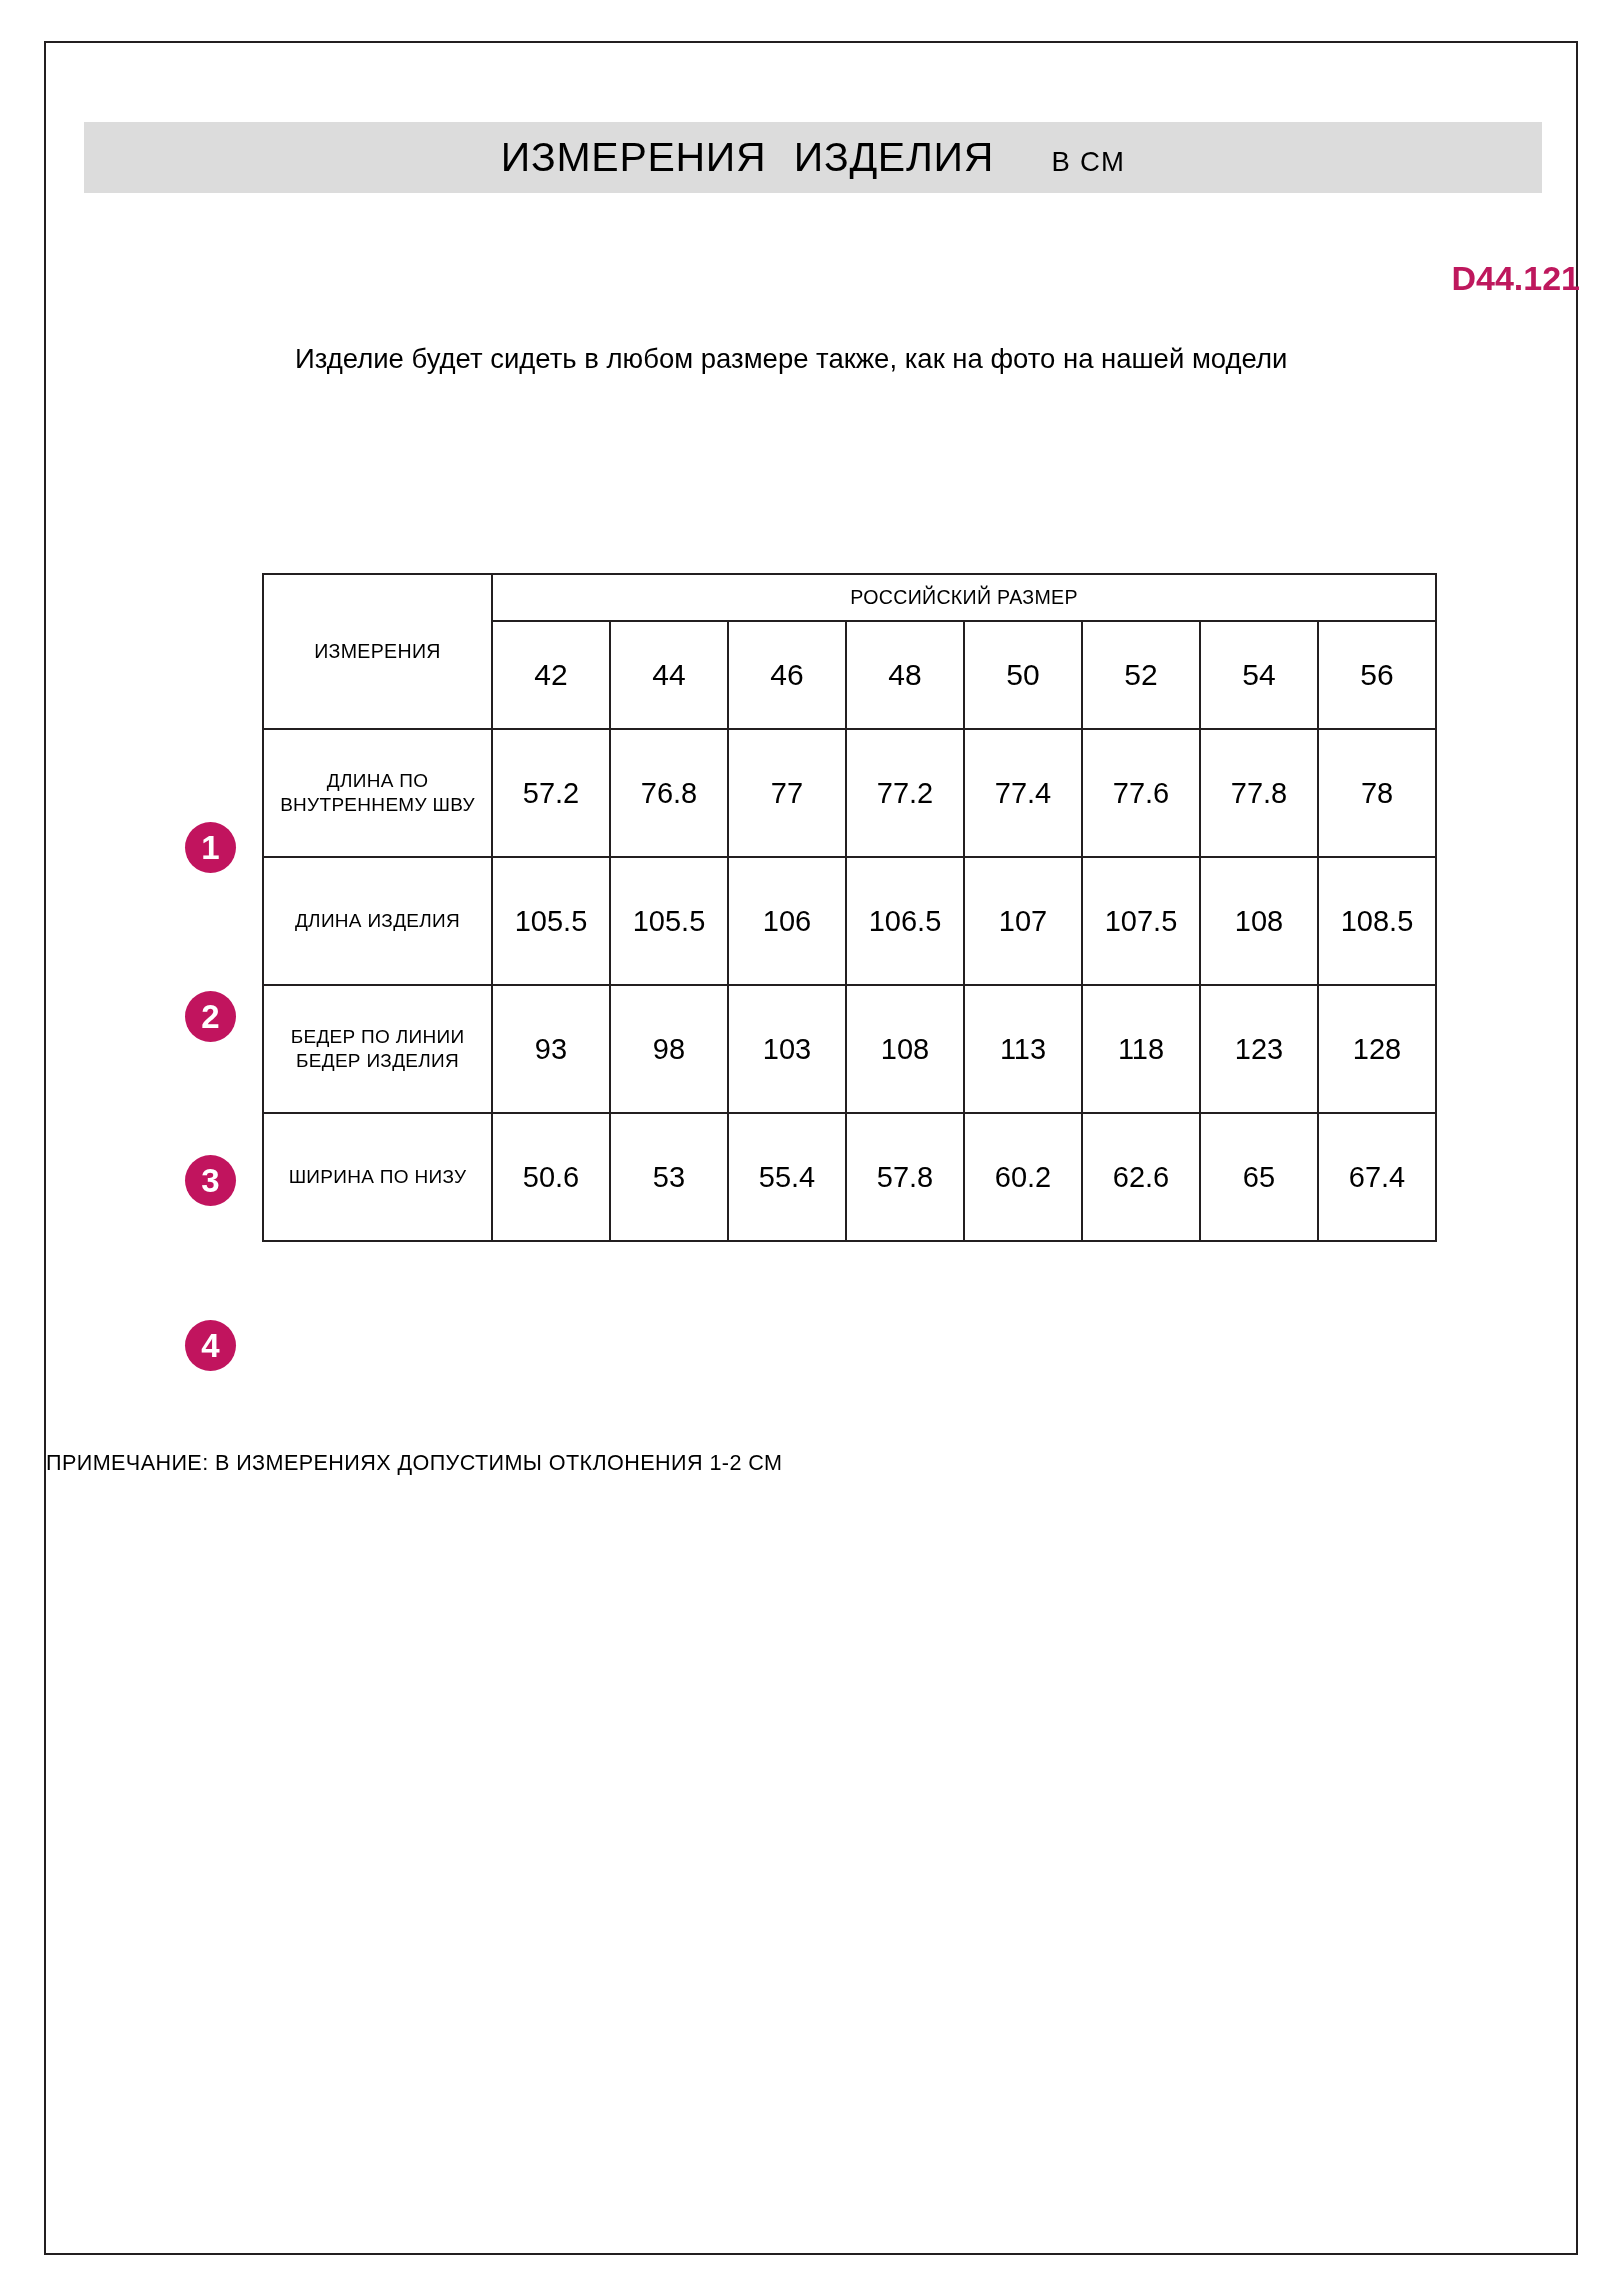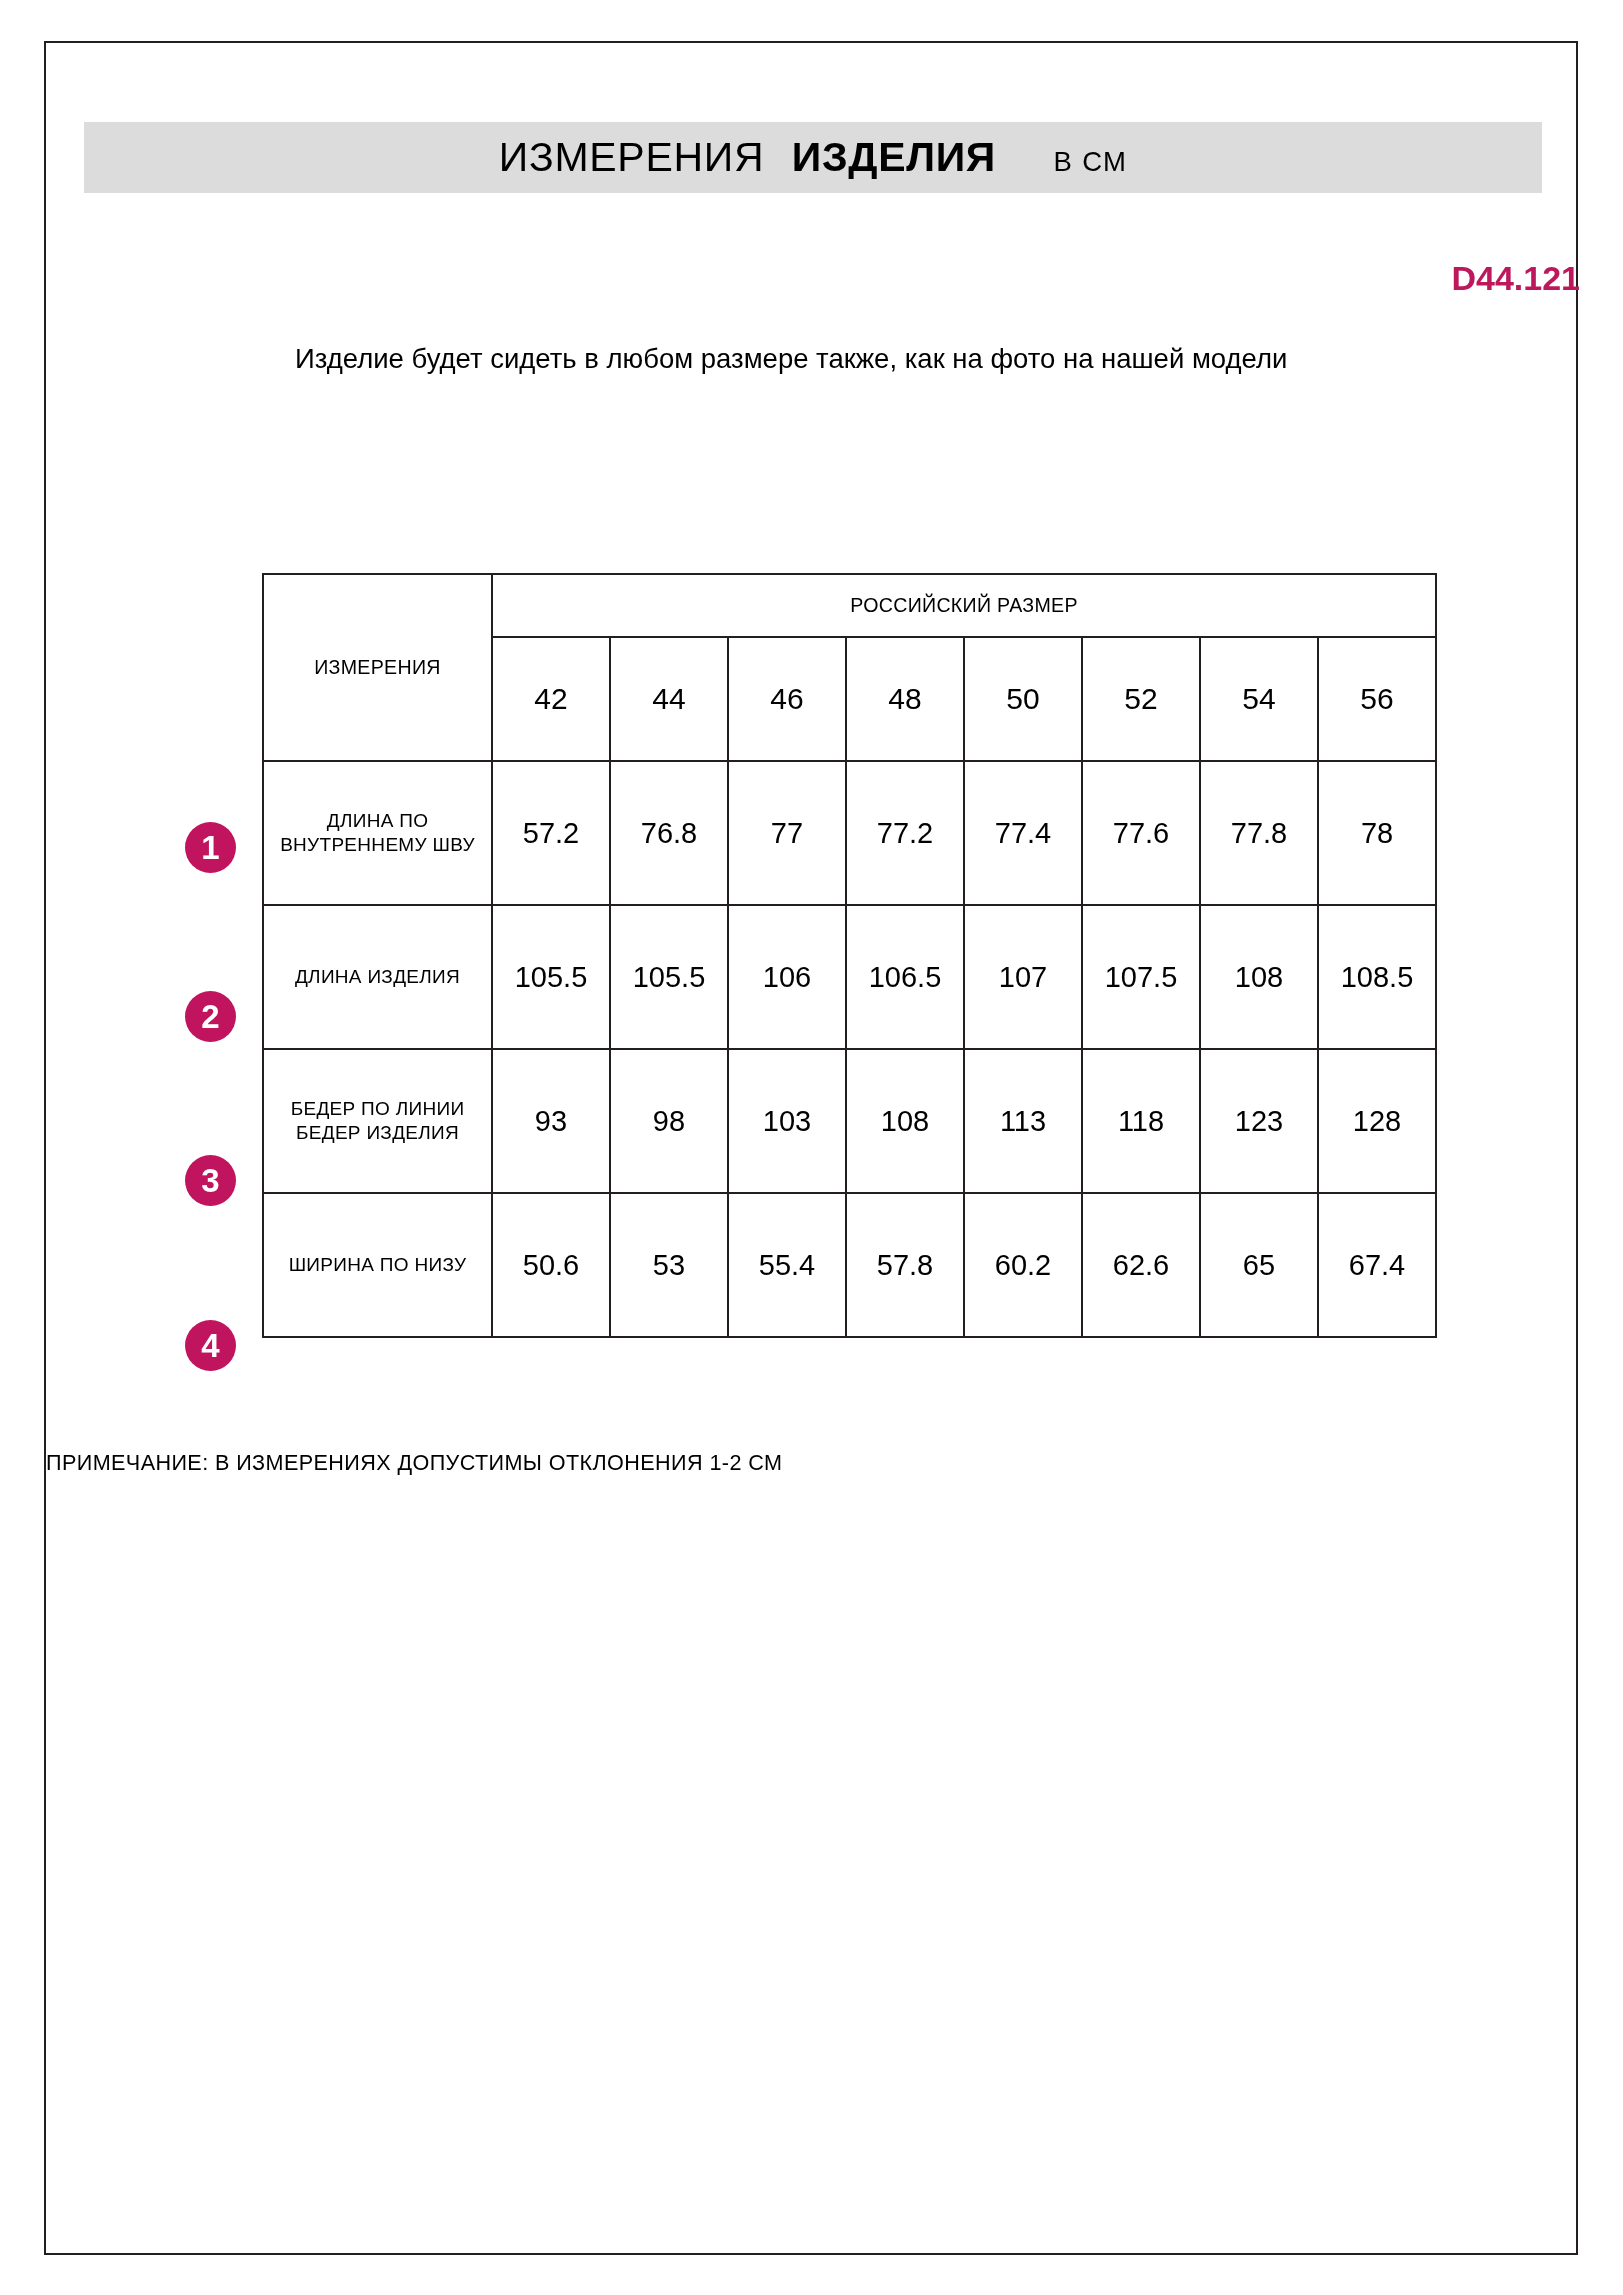--- a/index.html
+++ b/index.html
@@ -56,21 +56,21 @@
   }
   .banner-title-light {
     font-size: 41px;
     letter-spacing: 0.7px;
     font-weight: 400;
     color: #000;
   }
   .banner-title-bold {
     font-size: 41px;
     letter-spacing: 0.7px;
-    font-weight: 700;
+    font-weight: 400;
     color: #000;
   }
   .banner-unit {
     font-size: 27.5px;
     font-weight: 400;
     letter-spacing: 1.3px;
     color: #000;
     margin-left: 30px;
   }
 
@@ -108,21 +108,21 @@
   }
   table.size-table {
     border-collapse: collapse;
     width: 1171px;
     table-layout: fixed;
   }
   table.size-table td, table.size-table th {
     border: 2px solid #231f20;
     text-align: center;
     vertical-align: middle;
-    padding: 12px;
+    padding: 4px;
     font-weight: 400;
     color: #000;
   }
   .col-label { width: 229px; }
   .col-size { width: 118px; }
 
   .th-russian {
     height: 37px;
     font-size: 19.6px;
     letter-spacing: 0.3px;

